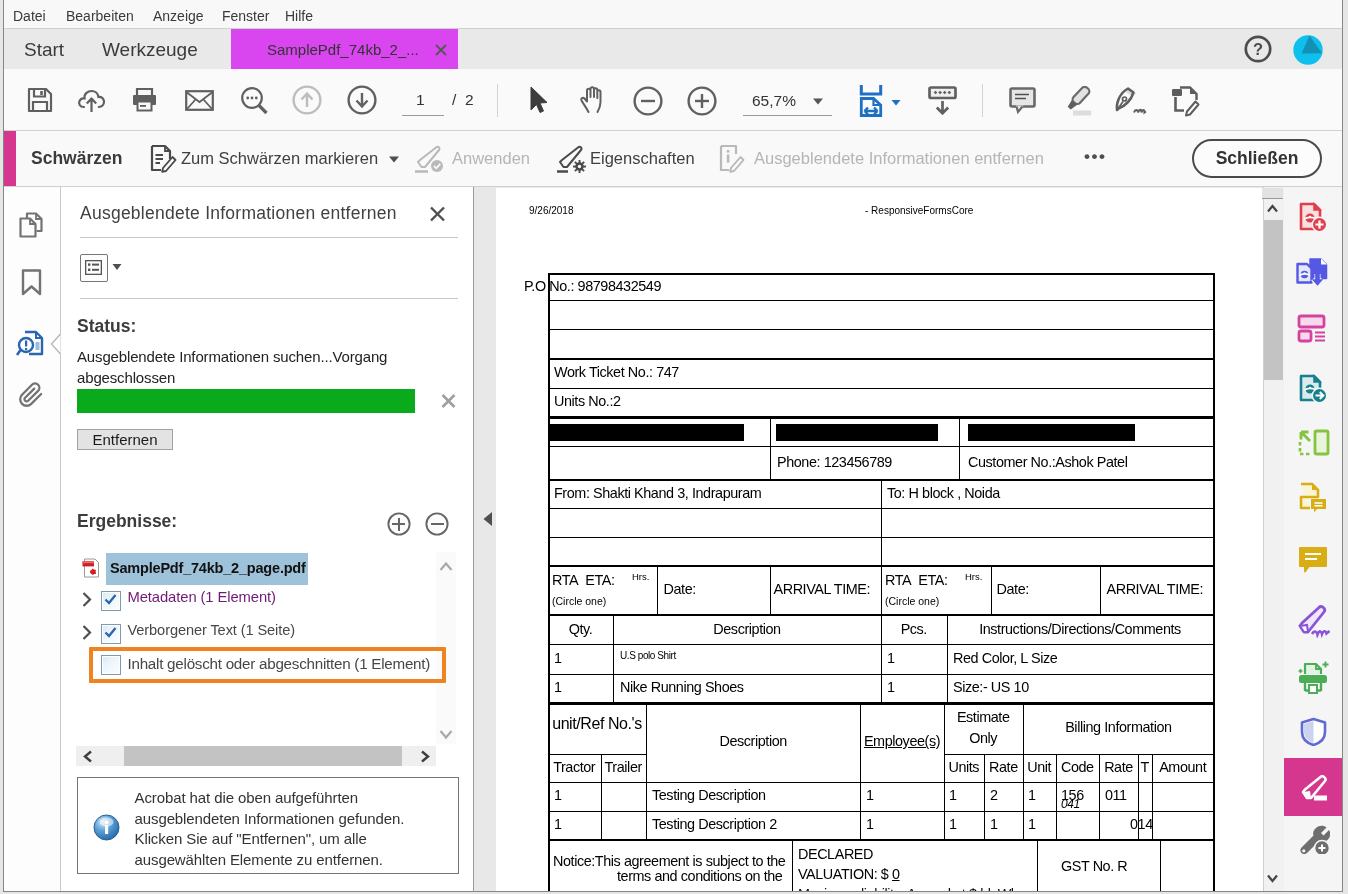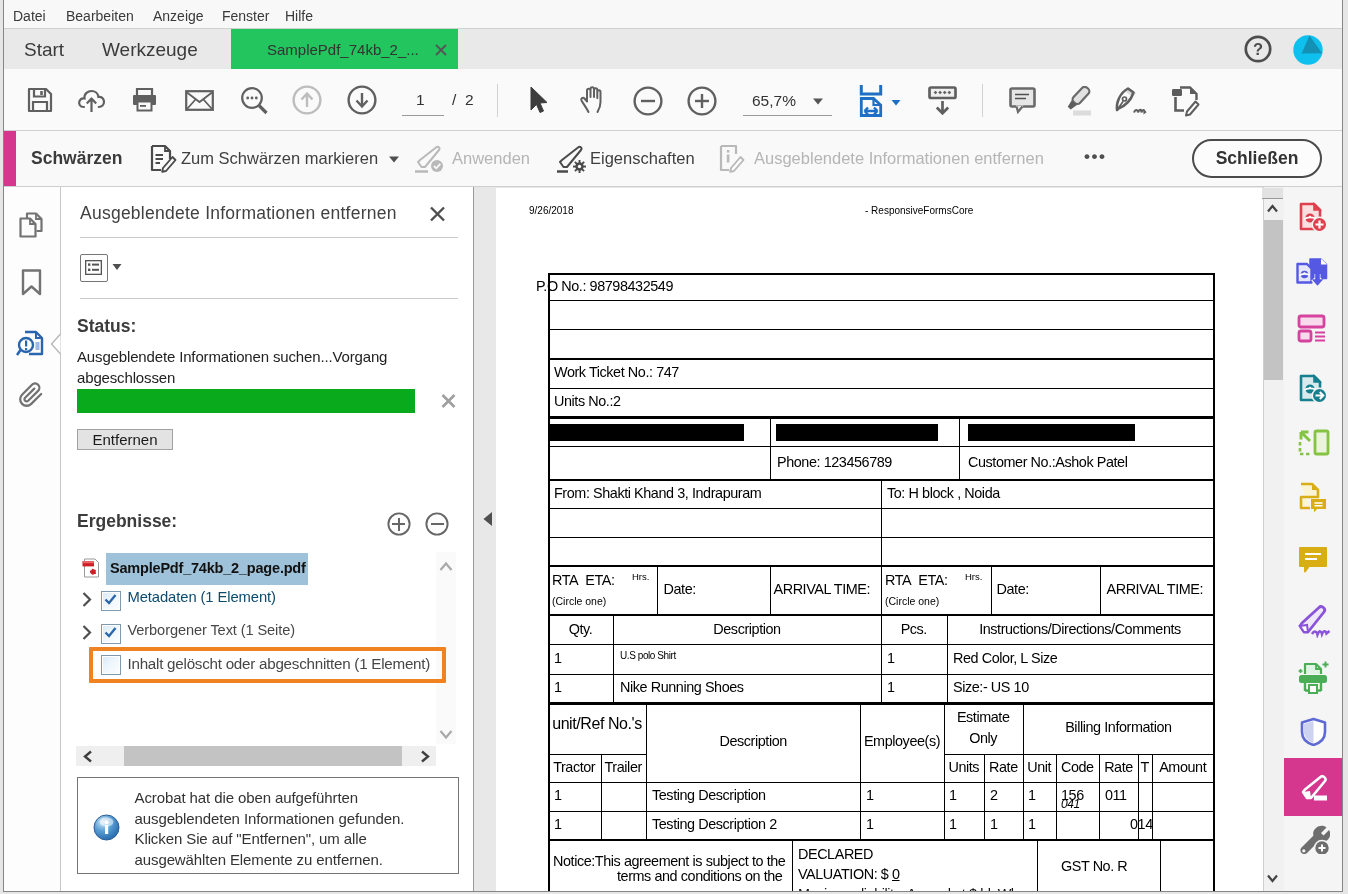--- a/index.html
+++ b/index.html
@@ -10,21 +10,21 @@
 
 #bL{position:absolute;left:3px;top:0;width:1px;height:892px;background:#868686;}
 #bR{position:absolute;left:1342px;top:0;width:1px;height:892px;background:#868686;}
 #bB{position:absolute;left:3px;top:891px;width:1340px;height:1px;background:#868686;}
 
 #menubar{position:absolute;left:4px;top:0;width:1338px;height:28px;background:#f8f8f8;border-bottom:1px solid #d0d0d0;}
 #menubar span{position:absolute;top:8px;font-size:14px;color:#3a3a3a;}
 
 #tabbar{position:absolute;left:4px;top:29px;width:1338px;height:40px;background:#e9e9e9;}
 #tabbar .tabtxt{position:absolute;top:10px;font-size:19px;color:#3b3b3b;}
-#activetab{position:absolute;left:227px;top:0;width:227px;height:40px;background:#22c55e;}
+#activetab{position:absolute;left:227px;top:0;width:227px;height:40px;background:#d946ef;}
 #activetab span{position:absolute;left:36px;top:12px;font-size:15px;color:#333;}
 
 #toolbar{position:absolute;left:4px;top:69px;width:1338px;height:61px;background:#fafafa;border-bottom:1px solid #d0d0d0;}
 
 #redactbar{position:absolute;left:4px;top:131px;width:1338px;height:55px;background:#f9f9f9;border-bottom:1px solid #cfcfcf;}
 
 #leftrail{position:absolute;left:4px;top:187px;width:56px;height:704px;background:#fdfdfd;border-right:1px solid #c9c9c9;}
 #panel{position:absolute;left:61px;top:187px;width:412px;height:704px;background:#fff;}
 #pborder{position:absolute;left:473px;top:187px;width:1px;height:704px;background:#9a9a9a;}
 #docarea{position:absolute;left:474px;top:187px;width:789px;height:704px;background:#e8e8e8;}
@@ -291,21 +291,21 @@
     </svg>
 <div class="ab" style="left:105.5px;top:552.5px;width:202.5px;height:32.5px;background:#9dc2da"></div>
 <div class="ab nw" style="left:110px;top:560px;font-size:14.5px;letter-spacing:-0.2px;font-weight:bold;color:#111">SamplePdf_74kb_2_page.pdf</div>
 <svg class="ab" style="left:80px;top:591px" width="13" height="17" viewBox="0 0 13 17">
       <path d="M3.5 2 L10 8.5 L3.5 15" stroke="#4f4f4f" stroke-width="2.2" fill="none"></path>
     </svg>
 <div class="ab" style="left:101px;top:591px;width:18px;height:18px;border:1px solid #7e9ab1;background:linear-gradient(135deg,#d7e9f7 0%,#eef6fc 45%,#fdfeff 100%);box-shadow:inset 0 0 0 1px #fff"></div>
 <svg class="ab" style="left:102px;top:591px" width="18" height="18" viewBox="0 0 18 18">
       <path d="M3.5 8.5 L7 12 L13.5 4" stroke="#2a66a8" stroke-width="2.3" fill="none"></path>
     </svg>
-<div class="ab nw" style="left:127.5px;top:589px;font-size:14.8px;letter-spacing:-0.1px;color:#0c4a6e">Metadaten (1 Element)</div>
+<div class="ab nw" style="left:127.5px;top:589px;font-size:14.8px;letter-spacing:-0.1px;color:#701a75">Metadaten (1 Element)</div>
 <svg class="ab" style="left:80px;top:623.5px" width="13" height="17" viewBox="0 0 13 17">
       <path d="M3.5 2 L10 8.5 L3.5 15" stroke="#4f4f4f" stroke-width="2.2" fill="none"></path>
     </svg>
 <div class="ab" style="left:101px;top:623.5px;width:18px;height:18px;border:1px solid #7e9ab1;background:linear-gradient(135deg,#d7e9f7 0%,#eef6fc 45%,#fdfeff 100%);box-shadow:inset 0 0 0 1px #fff"></div>
 <svg class="ab" style="left:102px;top:623.5px" width="18" height="18" viewBox="0 0 18 18">
       <path d="M3.5 8.5 L7 12 L13.5 4" stroke="#2a66a8" stroke-width="2.3" fill="none"></path>
     </svg>
 <div class="ab nw" style="left:127.5px;top:622px;font-size:14.6px;letter-spacing:-0.1px;color:#474747">Verborgener Text (1 Seite)</div>
 <div class="ab" style="left:89px;top:646.5px;width:349px;height:28px;border:4px solid #ef8322;border-radius:1px;z-index:3"></div>
 <div class="ab" style="left:101px;top:655px;width:18px;height:18px;border:1px solid #7e9ab1;background:linear-gradient(135deg,#d7e9f7 0%,#eef6fc 45%,#fdfeff 100%);box-shadow:inset 0 0 0 1px #fff"></div>
@@ -389,21 +389,21 @@
 <div class="line" style="left:1138px;top:753.5px;width:1px;height:85.70000000000005px"></div>
 <div class="line" style="left:1151.5px;top:753.5px;width:1px;height:85.70000000000005px"></div>
 <div class="line" style="left:792.3px;top:839.2px;width:1px;height:51.799999999999955px"></div>
 <div class="line" style="left:1037px;top:839.2px;width:1px;height:51.799999999999955px"></div>
 <div class="line" style="left:1159.6px;top:839.2px;width:1px;height:51.799999999999955px"></div>
 <div class="line" style="left:548.5px;top:423.9px;width:195.5px;height:17.6px"></div>
 <div class="line" style="left:776px;top:423.9px;width:162px;height:17.6px"></div>
 <div class="line" style="left:968px;top:423.9px;width:167px;height:17.6px"></div>
 <div class="t15" style="left:529px;top:205.3px;font-size:10px;">9/26/2018</div>
 <div class="t15" style="left:865px;top:205.3px;font-size:10px;">- ResponsiveFormsCore</div>
-<div class="t15" style="left:536px;top:277.6px;font-size:14.4px;letter-spacing:-0.42px;text-align:right;">P.O No.: 98798432549</div>
+<div class="t15" style="left:524px;top:277.6px;font-size:14.4px;letter-spacing:-0.42px;text-align:right;">P.O No.: 98798432549</div>
 <div class="t15" style="left:554px;top:364.1px;font-size:14.4px;letter-spacing:-0.42px;">Work Ticket No.: 747</div>
 <div class="t15" style="left:554px;top:392.9px;font-size:14.4px;letter-spacing:-0.42px;">Units No.:2</div>
 <div class="t15" style="left:777px;top:454.1px;font-size:14.4px;letter-spacing:-0.42px;">Phone: 123456789</div>
 <div class="t15" style="left:968px;top:454.1px;font-size:14.4px;letter-spacing:-0.42px;">Customer No.:Ashok Patel</div>
 <div class="t15" style="left:554px;top:484.6px;font-size:14.4px;letter-spacing:-0.42px;">From: Shakti Khand 3, Indrapuram</div>
 <div class="t15" style="left:887px;top:484.6px;font-size:14.4px;letter-spacing:-0.42px;">To: H block , Noida</div>
 <div class="t15" style="left:552px;top:572.1px;font-size:14.4px;letter-spacing:-0.42px;">RTA&nbsp;&nbsp;ETA:</div>
 <div class="t15" style="left:632px;top:571.1px;font-size:9.5px;">Hrs.</div>
 <div class="t15" style="left:552px;top:594.5px;font-size:10.5px;">(Circle one)</div>
 <div class="t15" style="left:663.5px;top:581.1px;font-size:14.4px;letter-spacing:-0.42px;">Date:</div>
@@ -420,21 +420,21 @@
 <div class="t15" style="left:554px;top:650.1px;font-size:14.4px;letter-spacing:-0.42px;">1</div>
 <div class="t15" style="left:620px;top:650.1px;font-size:10px;letter-spacing:-0.42px;">U.S polo Shirt</div>
 <div class="t15" style="left:887px;top:650.1px;font-size:14.4px;letter-spacing:-0.42px;">1</div>
 <div class="t15" style="left:953px;top:650.1px;font-size:14.4px;letter-spacing:-0.42px;">Red Color, L Size</div>
 <div class="t15" style="left:554px;top:679.1px;font-size:14.4px;letter-spacing:-0.42px;">1</div>
 <div class="t15" style="left:620px;top:679.1px;font-size:14.4px;letter-spacing:-0.42px;">Nike Running Shoes</div>
 <div class="t15" style="left:887px;top:679.1px;font-size:14.4px;letter-spacing:-0.42px;">1</div>
 <div class="t15" style="left:953px;top:679.1px;font-size:14.4px;letter-spacing:-0.42px;">Size:- US 10</div>
 <div class="hdr" style="left:597px;top:715.1px;font-size:16px;letter-spacing:-0.42px;">unit/Ref No.'s</div>
 <div class="hdr" style="left:753.2px;top:733.1px;font-size:14.4px;letter-spacing:-0.42px;">Description</div>
-<div class="hdr" style="left:902px;top:733.1px;font-size:14.4px;letter-spacing:-0.42px;">Employee(s)</div>
+<div class="hdr" style="left:902px;top:733.1px;font-size:14.4px;letter-spacing:-0.42px;text-decoration:underline;">Employee(s)</div>
 <div class="hdr" style="left:983.2px;top:709.1px;font-size:14.4px;letter-spacing:-0.42px;">Estimate</div>
 <div class="hdr" style="left:983.2px;top:730.1px;font-size:14.4px;letter-spacing:-0.42px;">Only</div>
 <div class="hdr" style="left:1118.4px;top:719.1px;font-size:14.4px;letter-spacing:-0.42px;">Billing Information</div>
 <div class="hdr" style="left:574.2px;top:758.5px;font-size:14.4px;letter-spacing:-0.42px;">Tractor</div>
 <div class="hdr" style="left:623.2px;top:758.5px;font-size:14.4px;letter-spacing:-0.42px;">Trailer</div>
 <div class="hdr" style="left:963.8px;top:758.5px;font-size:14.4px;letter-spacing:-0.42px;">Units</div>
 <div class="hdr" style="left:1003.4px;top:758.5px;font-size:14.4px;letter-spacing:-0.42px;">Rate</div>
 <div class="hdr" style="left:1039.2px;top:758.5px;font-size:14.4px;letter-spacing:-0.42px;">Unit</div>
 <div class="hdr" style="left:1077.3px;top:758.5px;font-size:14.4px;letter-spacing:-0.42px;">Code</div>
 <div class="hdr" style="left:1118.5px;top:758.5px;font-size:14.4px;letter-spacing:-0.42px;">Rate</div>

